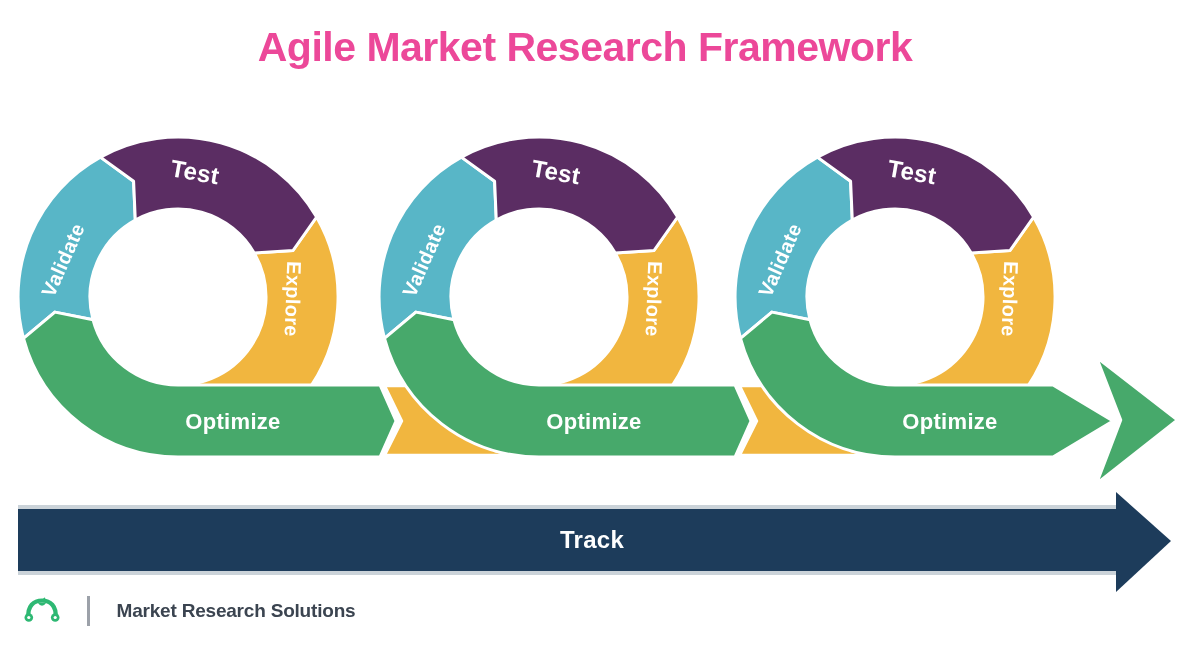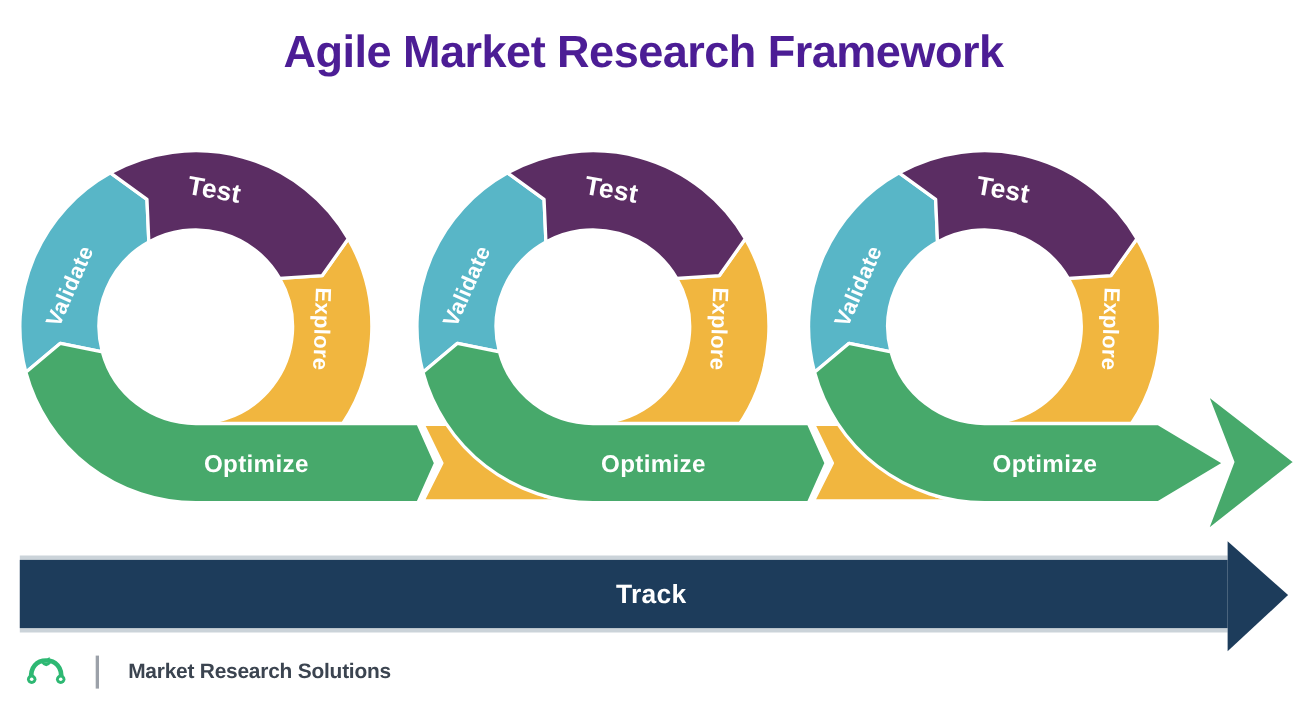--- a/index.html
+++ b/index.html
@@ -22,21 +22,21 @@
     display:flex;align-items:center;gap:27px;
   }
   .logo{display:block;}
   .divider{width:2.5px;height:30px;background:#9CA1A9;}
   .brand{font-size:19px;font-weight:700;letter-spacing:-0.2px;}
 </style>
 </head>
 <body>
 
 <div>
-  <h1 class="title" style="color: #4c1d95;">Agile Market Research Framework</h1>
+  <h1 class="title" style="color: #ec4899;">Agile Market Research Framework</h1>
 
   <svg id="diagram" width="1196" height="648" viewBox="0 0 1196 648">
       <path d="M385,386 L460,386 L515,455 L385,455 L402,421 Z" fill="#F1B63F" stroke="#ffffff" stroke-width="2.5" stroke-linejoin="round"></path>
       <path d="M740,386 L815,386 L870,455 L740,455 L757,421 Z" fill="#F1B63F" stroke="#ffffff" stroke-width="2.5" stroke-linejoin="round"></path>
       <g>
         <path d="M316.6,217 A160 160 0 0 1 133.9,450.8 L153.7,381.6 A88 88 0 0 0 254.2,253 L293,250.5 Z" fill="#F1B63F" stroke="#ffffff" stroke-width="3" stroke-linejoin="round"></path>
         <path d="M23.5,338.4 A160 160 0 0 1 100.4,157.1 L133.6,181.2 L135.3,220 A88 88 0 0 0 93,319.8 L54.9,312.1 Z" fill="#58B6C7" stroke="#ffffff" stroke-width="3" stroke-linejoin="round"></path>
         <path d="M100.4,157.1 A160 160 0 0 1 316.6,217 L293,250.5 L254.2,253 A88 88 0 0 0 135.3,220 L133.6,181.2 Z" fill="#5B2D63" stroke="#ffffff" stroke-width="3" stroke-linejoin="round"></path>
         <path d="M178,385 A88 88 0 0 1 93,319.8 L54.9,312.1 L23.5,338.4 A160 160 0 0 0 178,457 L380,457 L396,421 L380,385 Z" fill="#47A96B" stroke="#ffffff" stroke-width="3" stroke-linejoin="round"></path>
         <text transform="translate(63,260) rotate(-66)" text-anchor="middle" dy="0.35em" font-size="20" class="ring-label">Validate</text>

